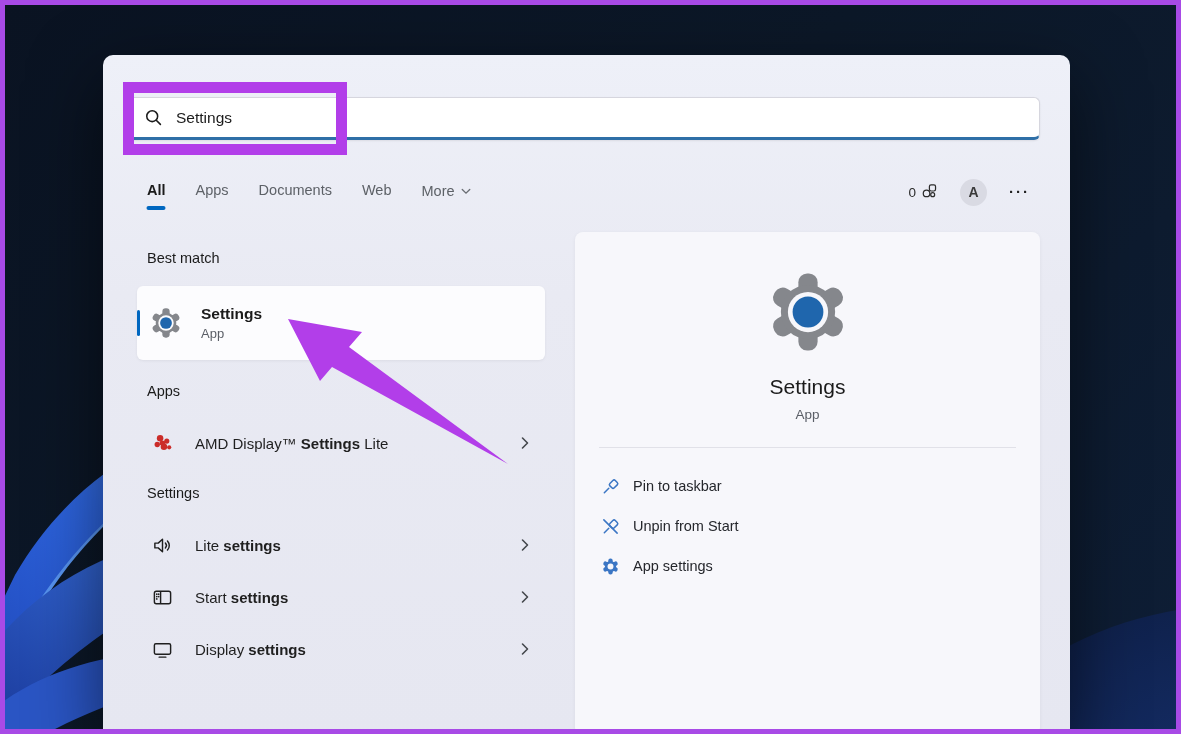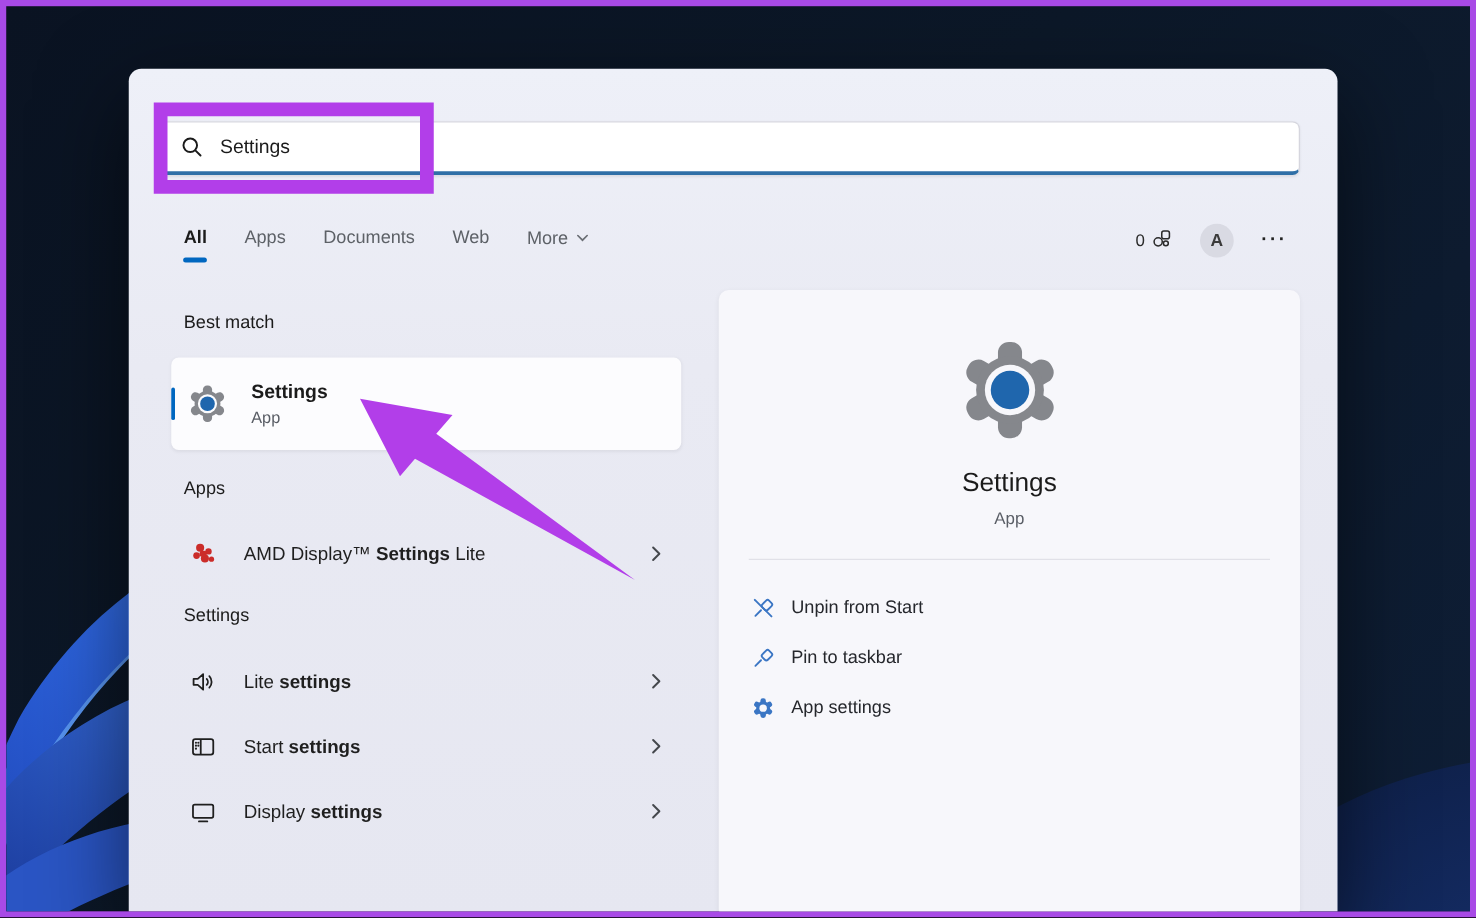--- a/index.html
+++ b/index.html
@@ -310,33 +310,33 @@
         <div class="pv-title">Settings</div>
         <div class="pv-sub">App</div>
         <div class="pv-divider"></div>
 
         <div class="pv-actions">
           <div class="pv-action">
             <span class="a-icon">
               <svg viewBox="0 0 20 20" width="19" height="19" fill="none" stroke="#3b76c4" stroke-width="1.6" stroke-linecap="round" stroke-linejoin="round">
                 <rect x="10" y="3.5" width="6.5" height="8" rx="1.8" transform="rotate(45 13.2 7.5)"></rect>
                 <path d="M8.2 11.8 L3.5 16.5"></path>
-                <path d="M3 3 L17 17"></path>
               </svg>
             </span>
-            <span class="a-label">Unpin from Start</span>
+            <span class="a-label">Pin to taskbar</span>
           </div>
           <div class="pv-action">
             <span class="a-icon">
               <svg viewBox="0 0 20 20" width="19" height="19" fill="none" stroke="#3b76c4" stroke-width="1.6" stroke-linecap="round" stroke-linejoin="round">
                 <rect x="10" y="3.5" width="6.5" height="8" rx="1.8" transform="rotate(45 13.2 7.5)"></rect>
                 <path d="M8.2 11.8 L3.5 16.5"></path>
+                <path d="M3 3 L17 17"></path>
               </svg>
             </span>
-            <span class="a-label">Pin to taskbar</span>
+            <span class="a-label">Unpin from Start</span>
           </div>
           <div class="pv-action">
             <span class="a-icon">
               <svg viewBox="0 0 48 48" width="19" height="19">
                 <g fill="#3b76c4">
                   <rect x="18.5" y="4" width="11" height="40" rx="5"></rect>
                   <rect x="18.5" y="4" width="11" height="40" rx="5" transform="rotate(60 24 24)"></rect>
                   <rect x="18.5" y="4" width="11" height="40" rx="5" transform="rotate(-60 24 24)"></rect>
                   <circle cx="24" cy="24" r="14"></circle>
                 </g>

